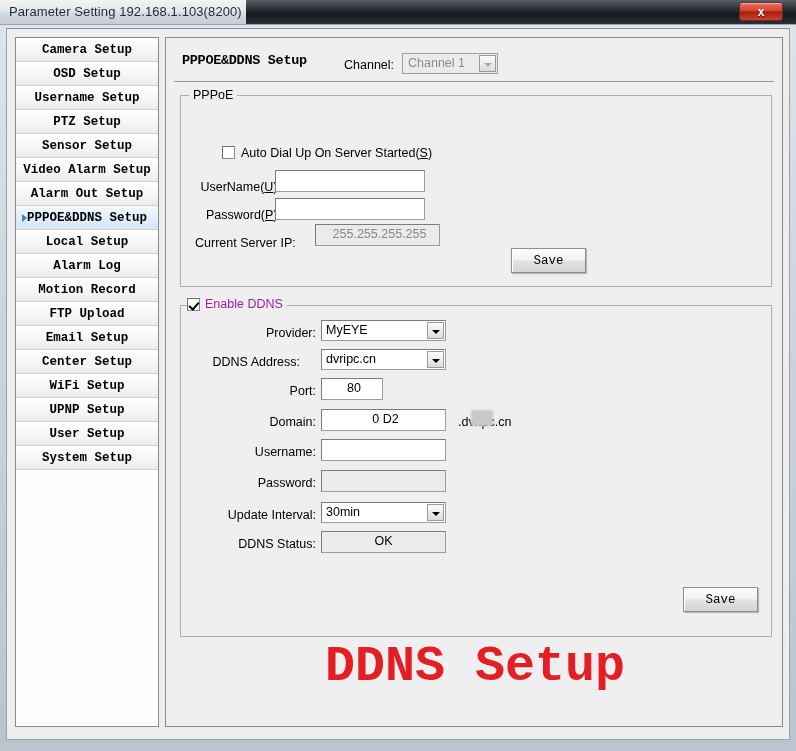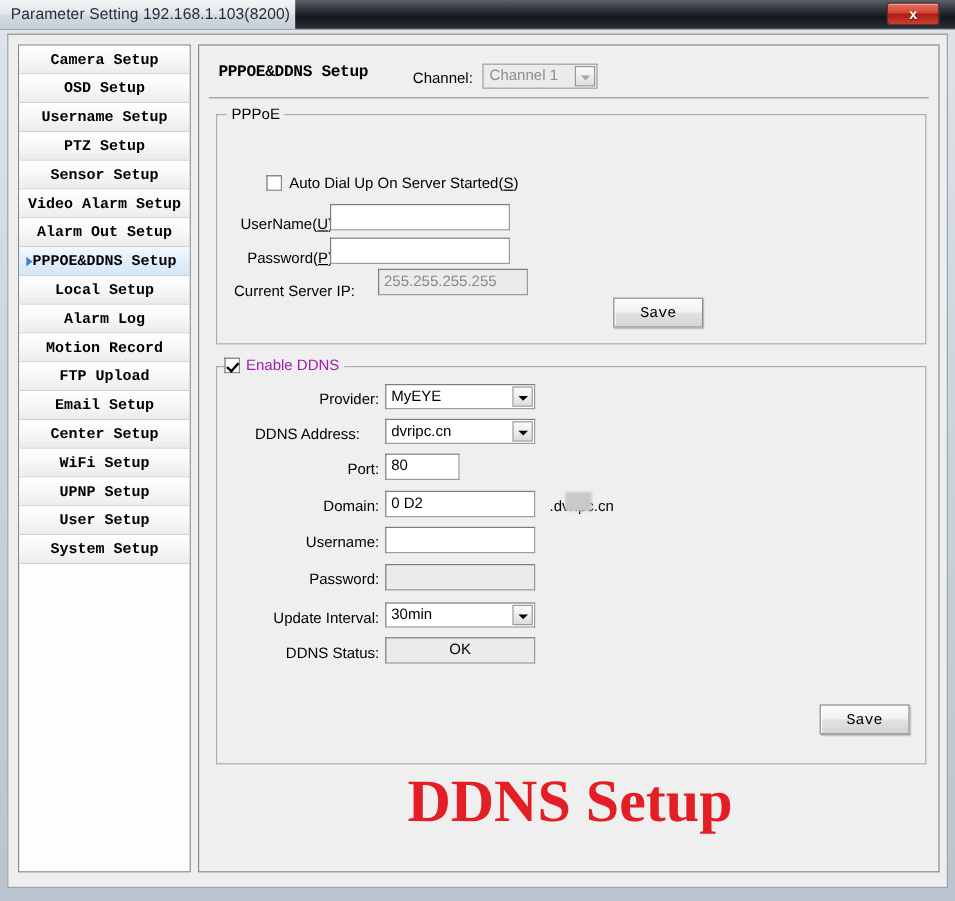--- a/index.html
+++ b/index.html
@@ -260,20 +260,21 @@
     border: 1px solid #9c9c9c;
     border-top-color: #7c7c7c;
     border-left-color: #7c7c7c;
     background: #ffffff;
     font-size: 12.5px;
     color: #000000;
     padding: 2px 0 0 4px;
     overflow: hidden;
     white-space: nowrap;
     cursor: text;
+    text-align: center;
   }
   .textbox.readonly { background: #ebebeb; color: #888888; }
   .textbox.grayfill { background: #ebebeb; }
   .textbox.centered { text-align: center; padding-left: 0; }
 
   .combo {
     position: absolute;
     border: 1px solid #9c9c9c;
     border-top-color: #7c7c7c;
     border-left-color: #7c7c7c;
@@ -346,21 +347,21 @@
   }
 
   #ddns-banner {
     position: absolute;
     left: 0; top: 600px;
     width: 618px;
     text-align: center;
     font-size: 50px;
     font-weight: bold;
     color: #e31e24;
-    font-family: Liberation Serif, serif;
+    font-family: Liberation Mono, monospace;
     letter-spacing: 0px;
   }
 
   
   #bottombar {
     position: absolute;
     left: 0; bottom: 0; width: 784px; height: 46px;
   }
 </style>
 </head>

